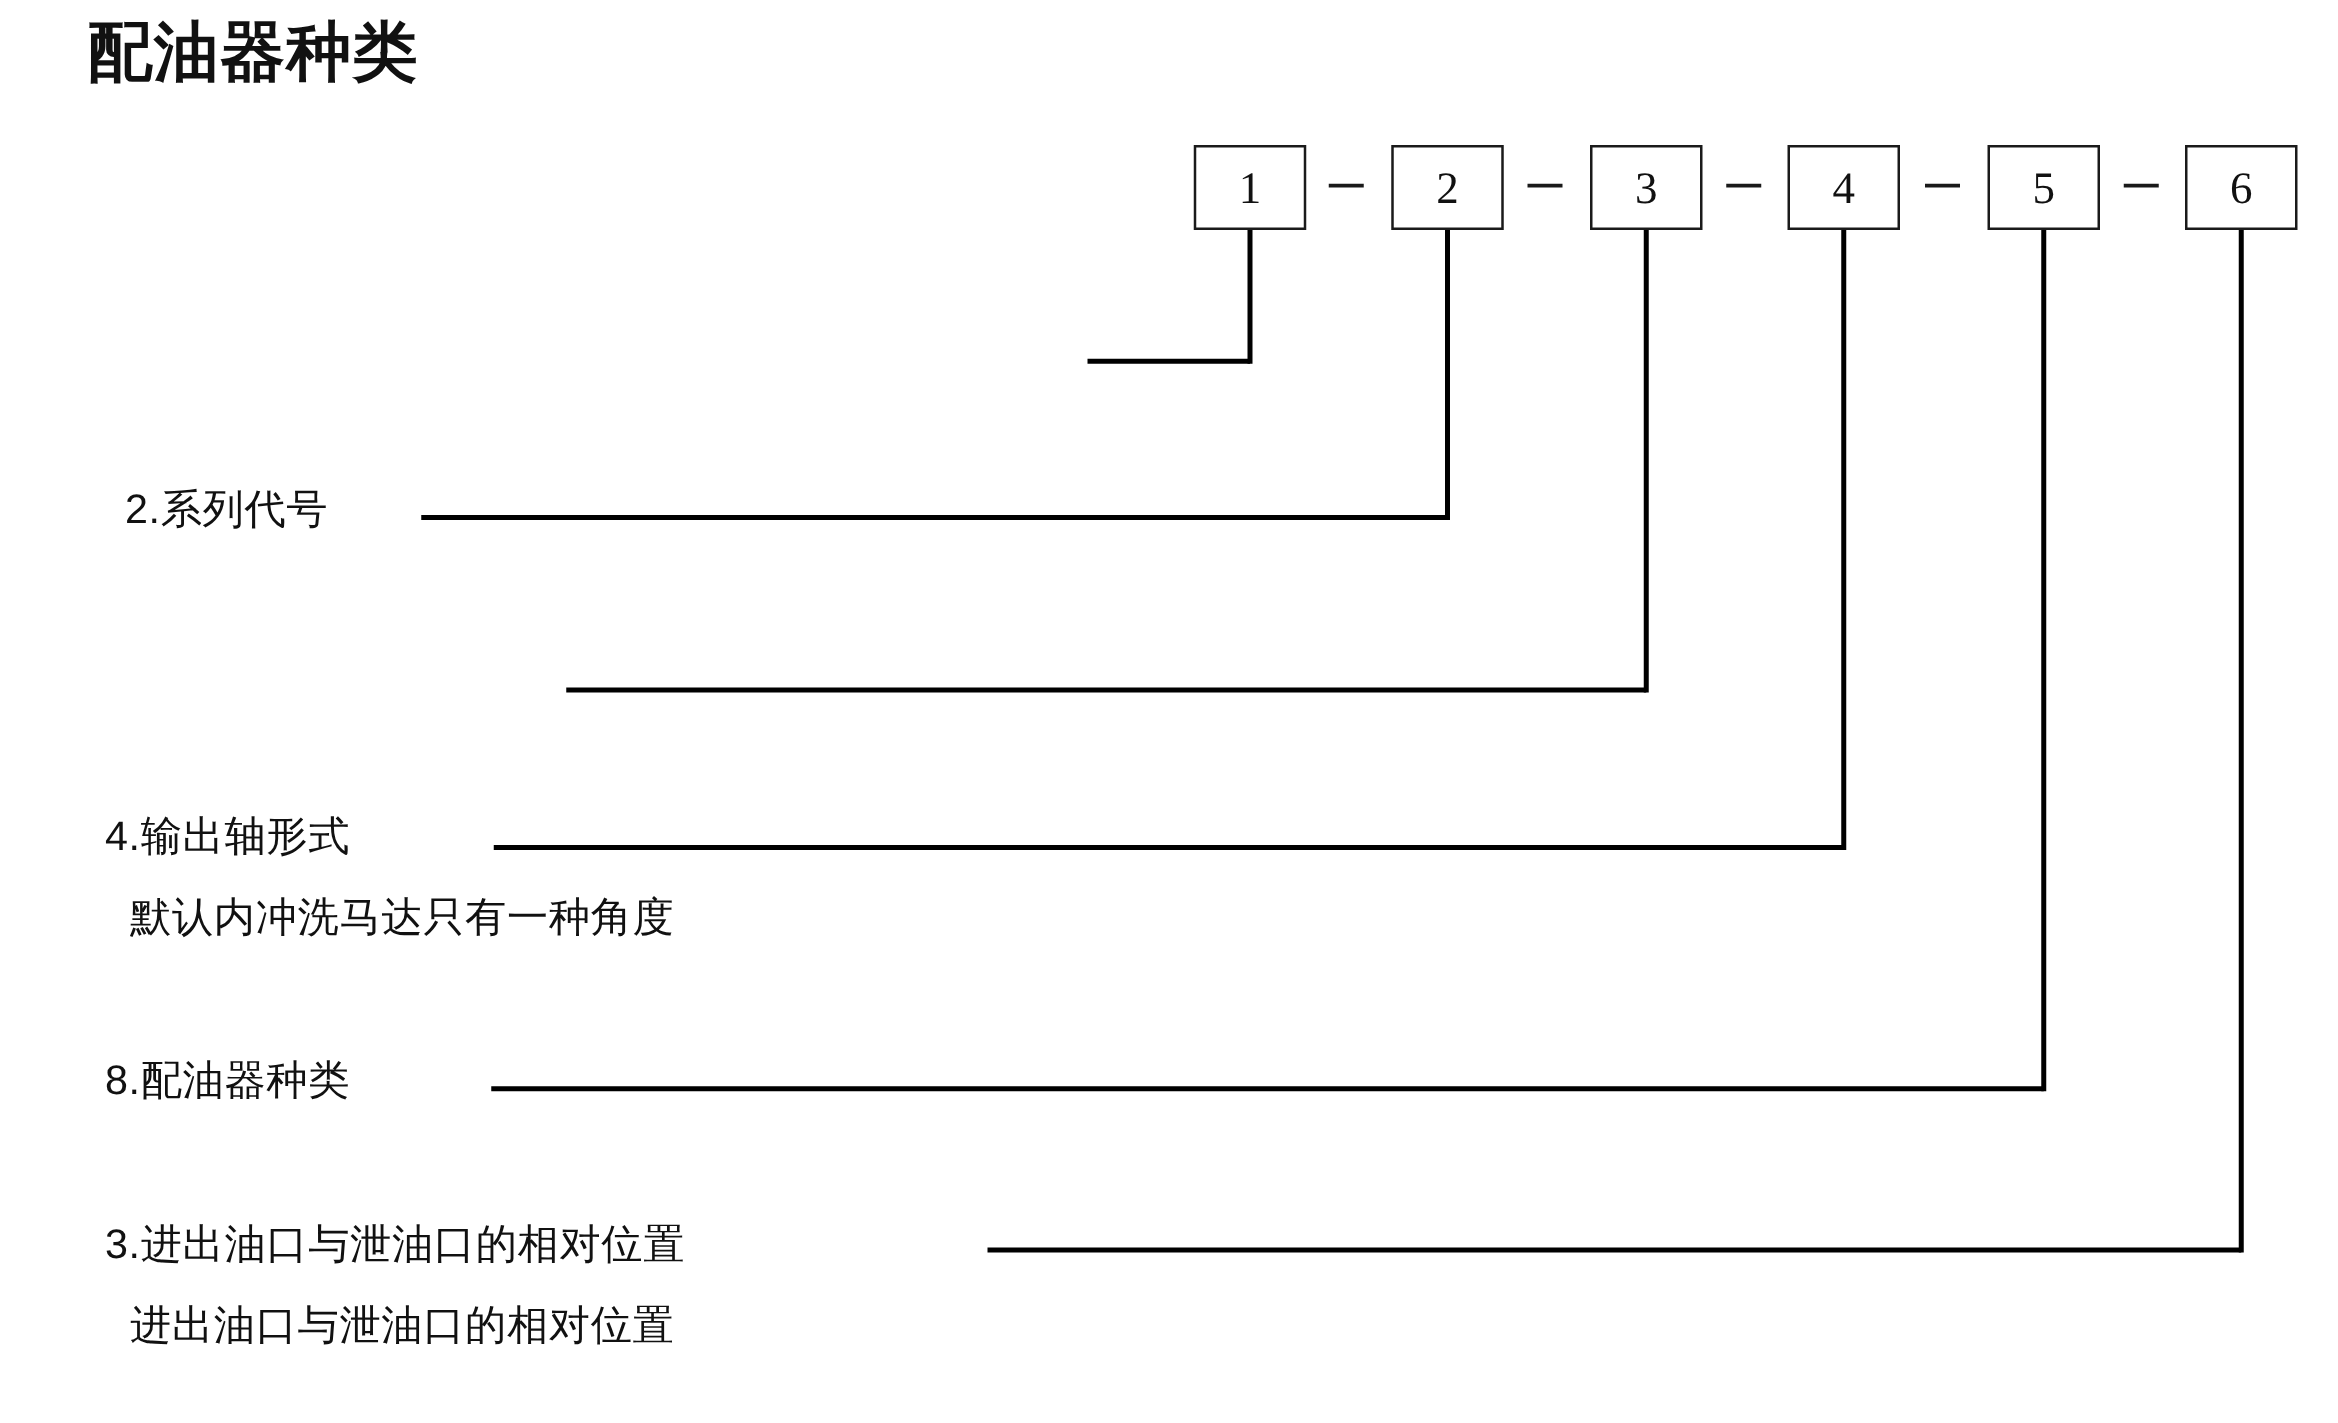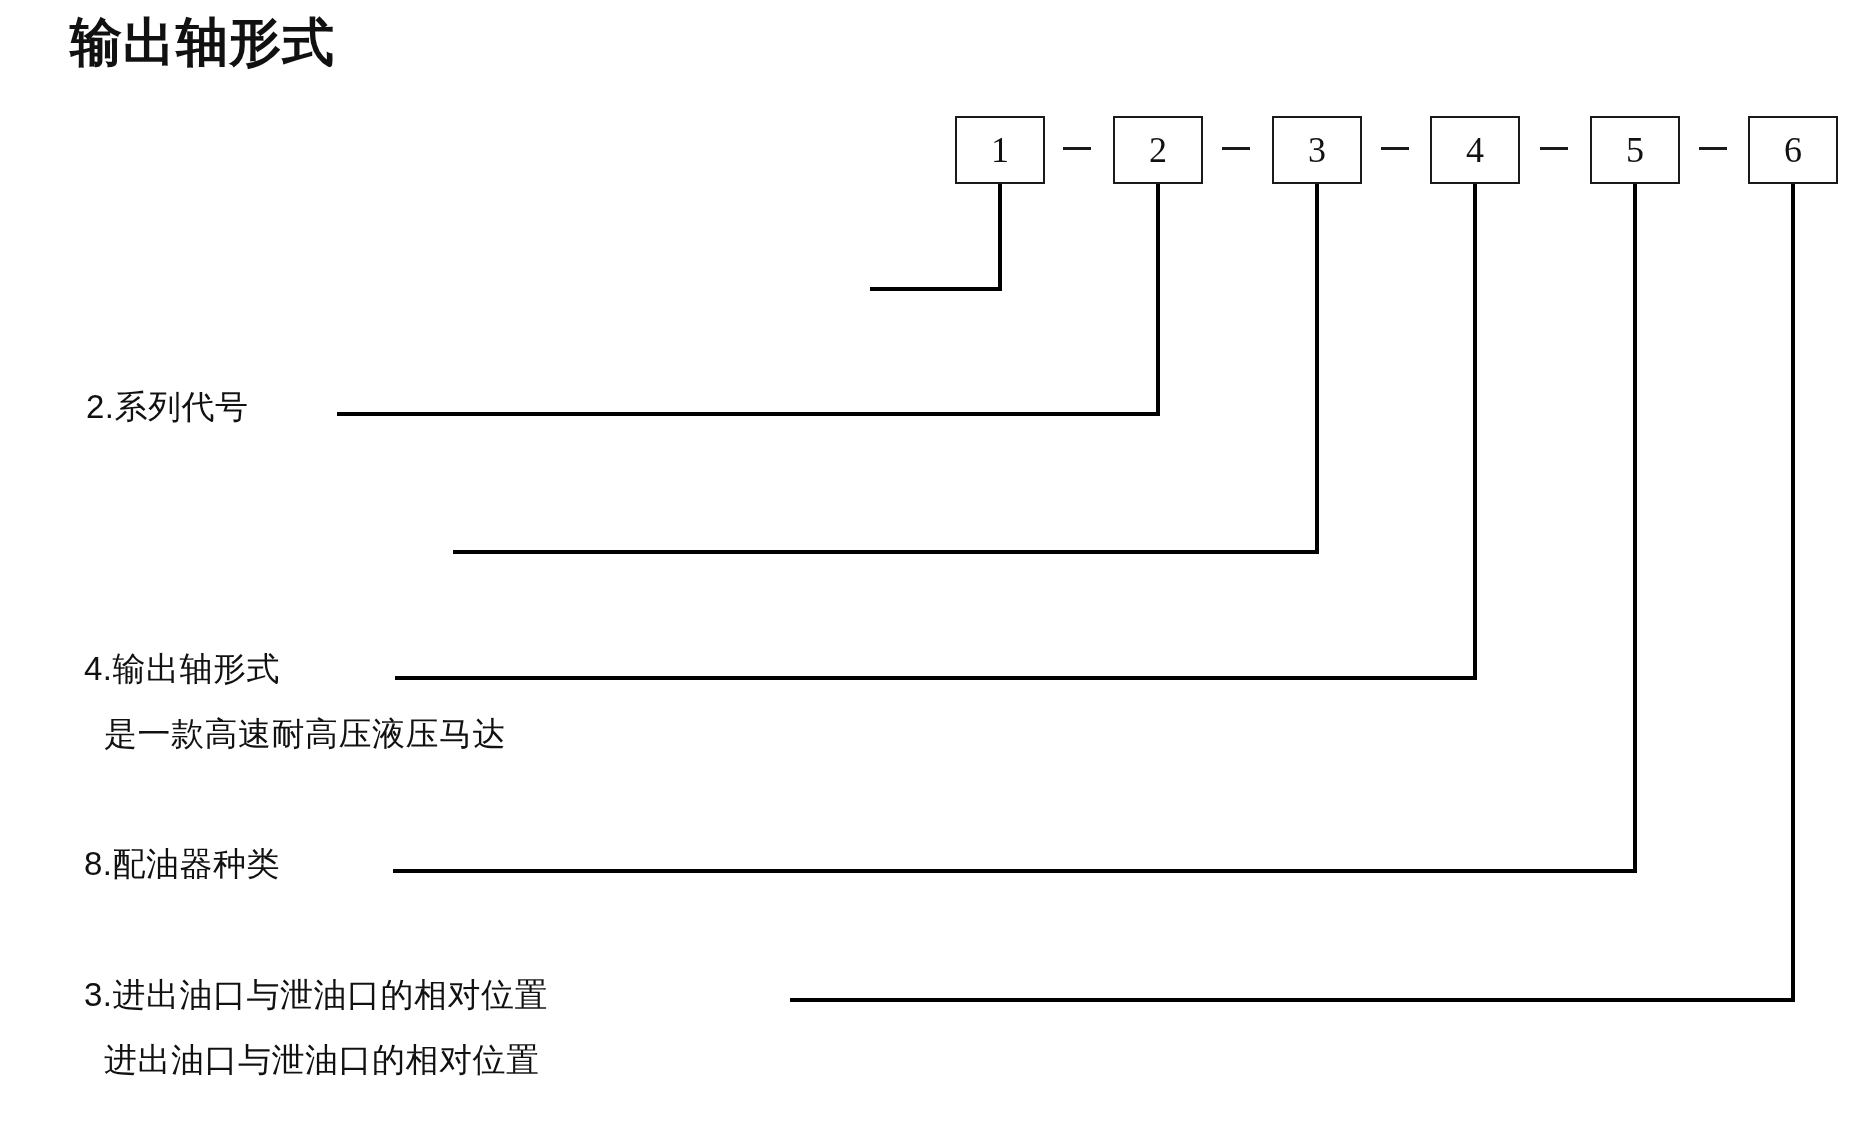--- a/index.html
+++ b/index.html
@@ -83,21 +83,21 @@
   }
   .desc.sub {
     
   }
 </style>
 </head>
 <body>
 
 <div id="page">
 
-  <div id="title">输出轴形式</div>
+  <div id="title">配油器种类</div>
 
   <div class="code-box" style="left:955px;">
     <span class="num">1</span>
   </div>
   <div class="dash" style="left:1063px;"></div>
 
   <div class="code-box" style="left:1113px;">
     <span class="num">2</span>
   </div>
   <div class="dash" style="left:1222px;"></div>
@@ -133,24 +133,24 @@
   <div class="vline" style="left:1473px; top:184px; height:496px;"></div>
   <div class="hline" style="left:395px; top:676px; width:1080px;"></div>
 
   <div class="vline" style="left:1633px; top:184px; height:689px;"></div>
   <div class="hline" style="left:393px; top:869px; width:1242px;"></div>
 
   <div class="vline" style="left:1791px; top:184px; height:818px;"></div>
   <div class="hline" style="left:790px; top:998px; width:1003px;"></div>
 
 
-  <div class="desc" style="left:86px; top:388px;">2.系列代号</div>
+  <div class="desc" style="left:100px; top:388px;">2.系列代号</div>
 
 
   <div class="desc" style="left:84px; top:650px;">4.输出轴形式</div>
-  <div class="desc sub" style="left:104px; top:715px;">是一款高速耐高压液压马达</div>
+  <div class="desc sub" style="left:104px; top:715px;">默认内冲洗马达只有一种角度</div>
 
   <div class="desc" style="left:84px; top:845px;">8.配油器种类</div>
 
   <div class="desc" style="left:84px; top:976px;">3.进出油口与泄油口的相对位置</div>
   <div class="desc sub" style="left:104px; top:1041px;">进出油口与泄油口的相对位置</div>
 
 </div>
 
 </body></html>

